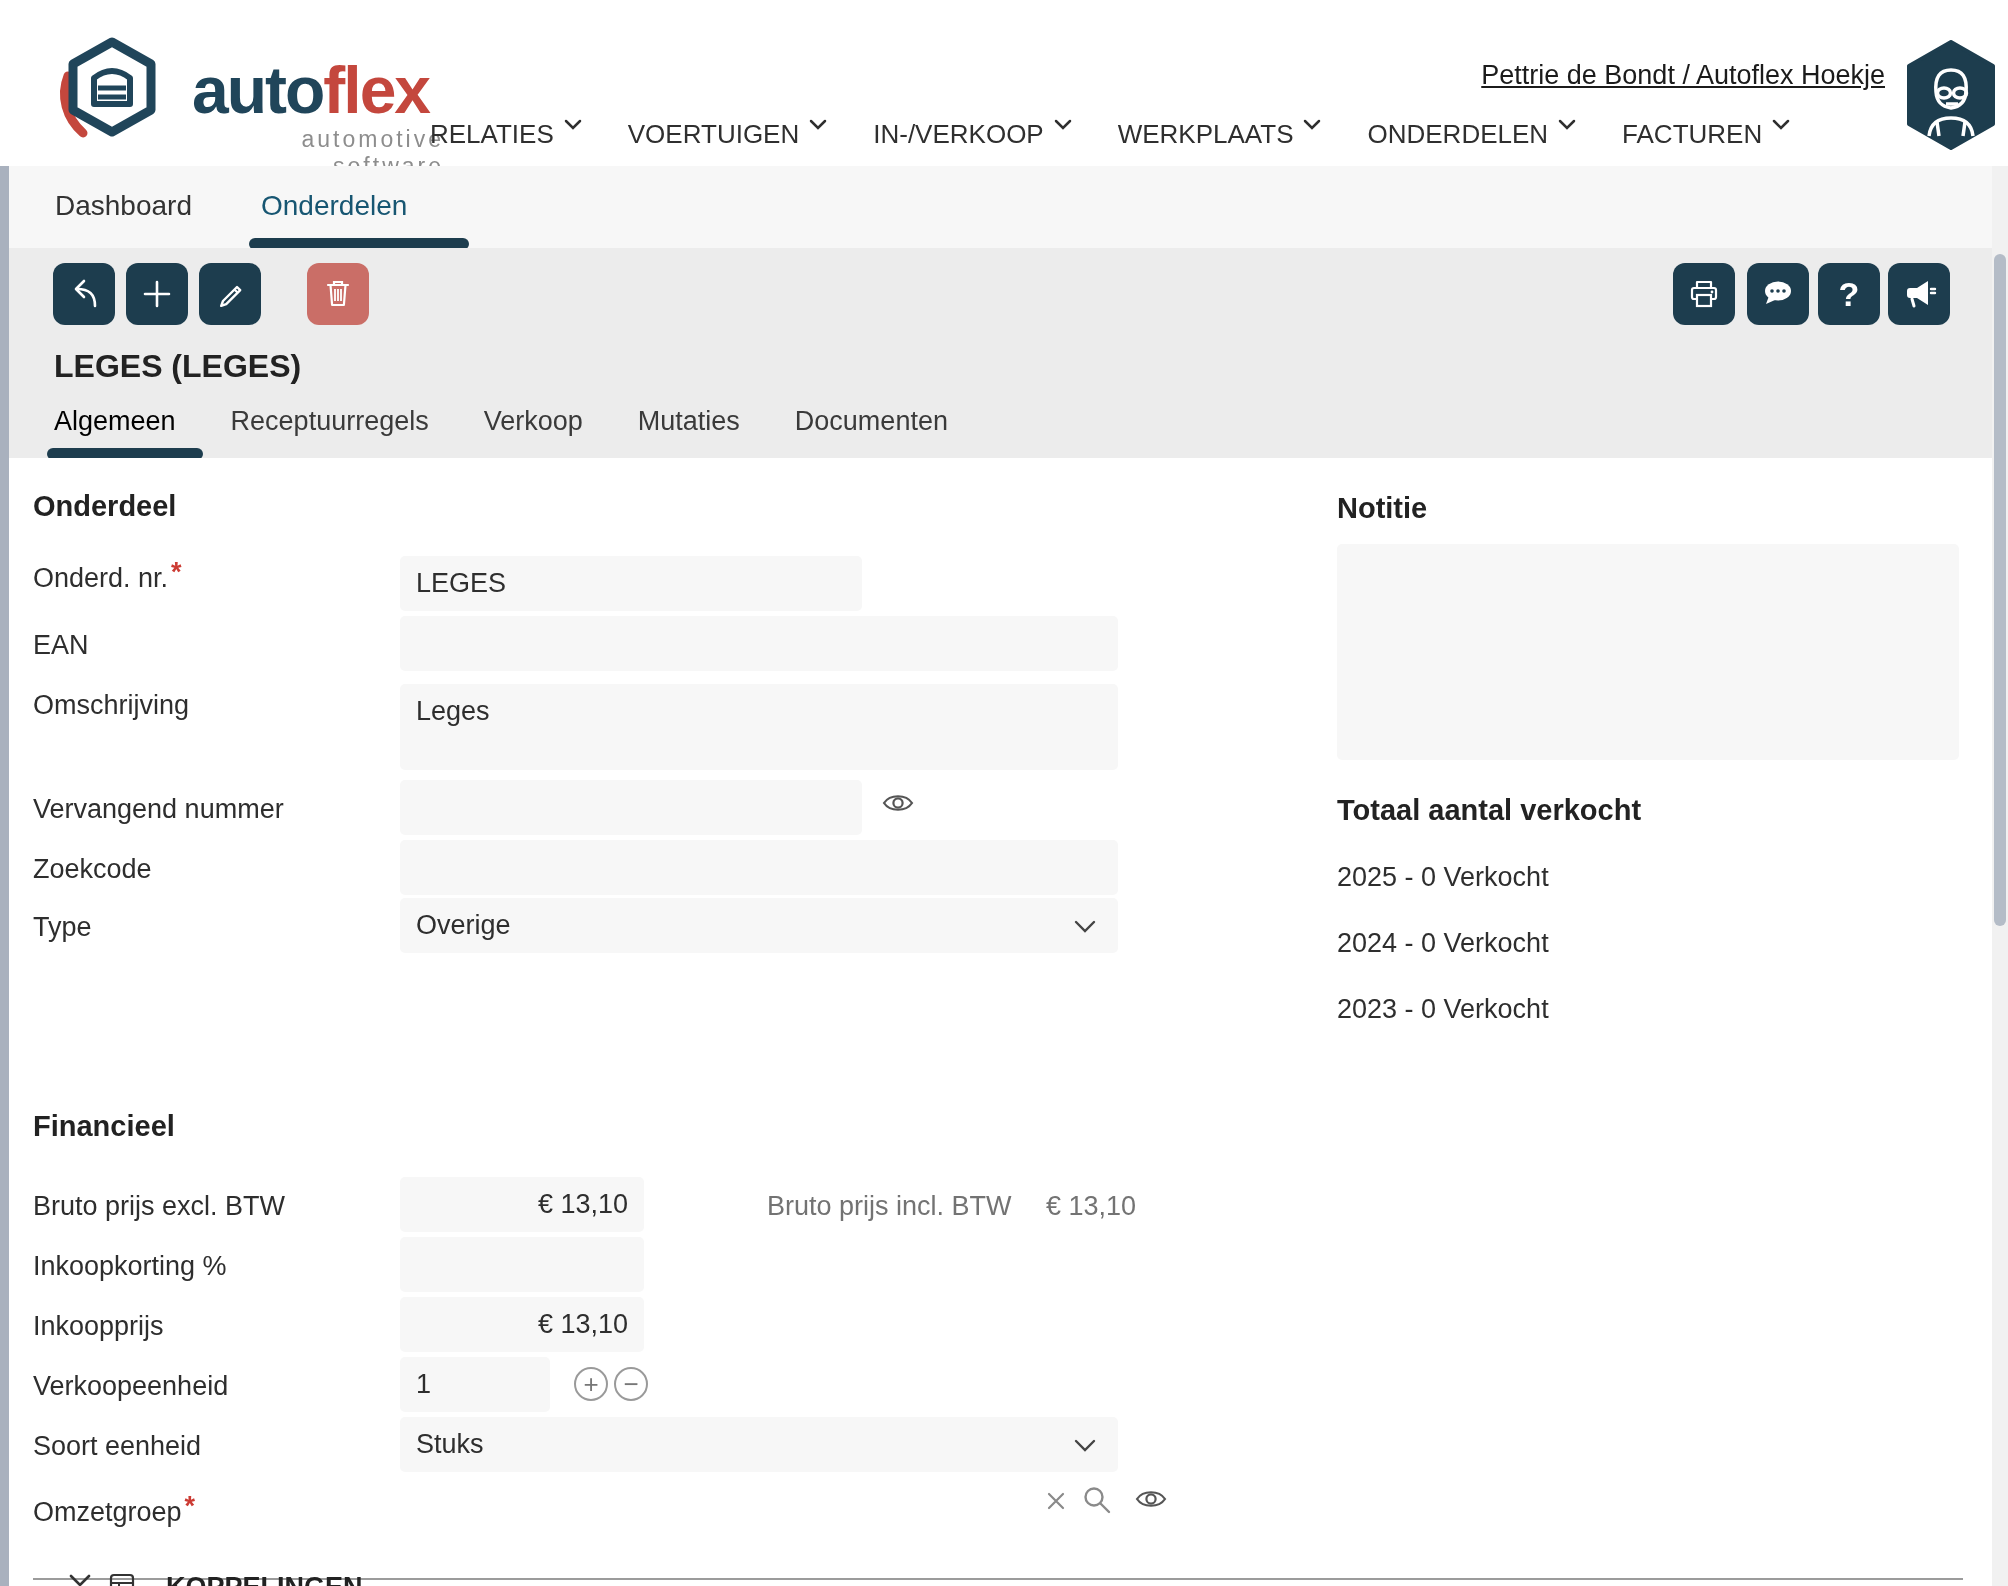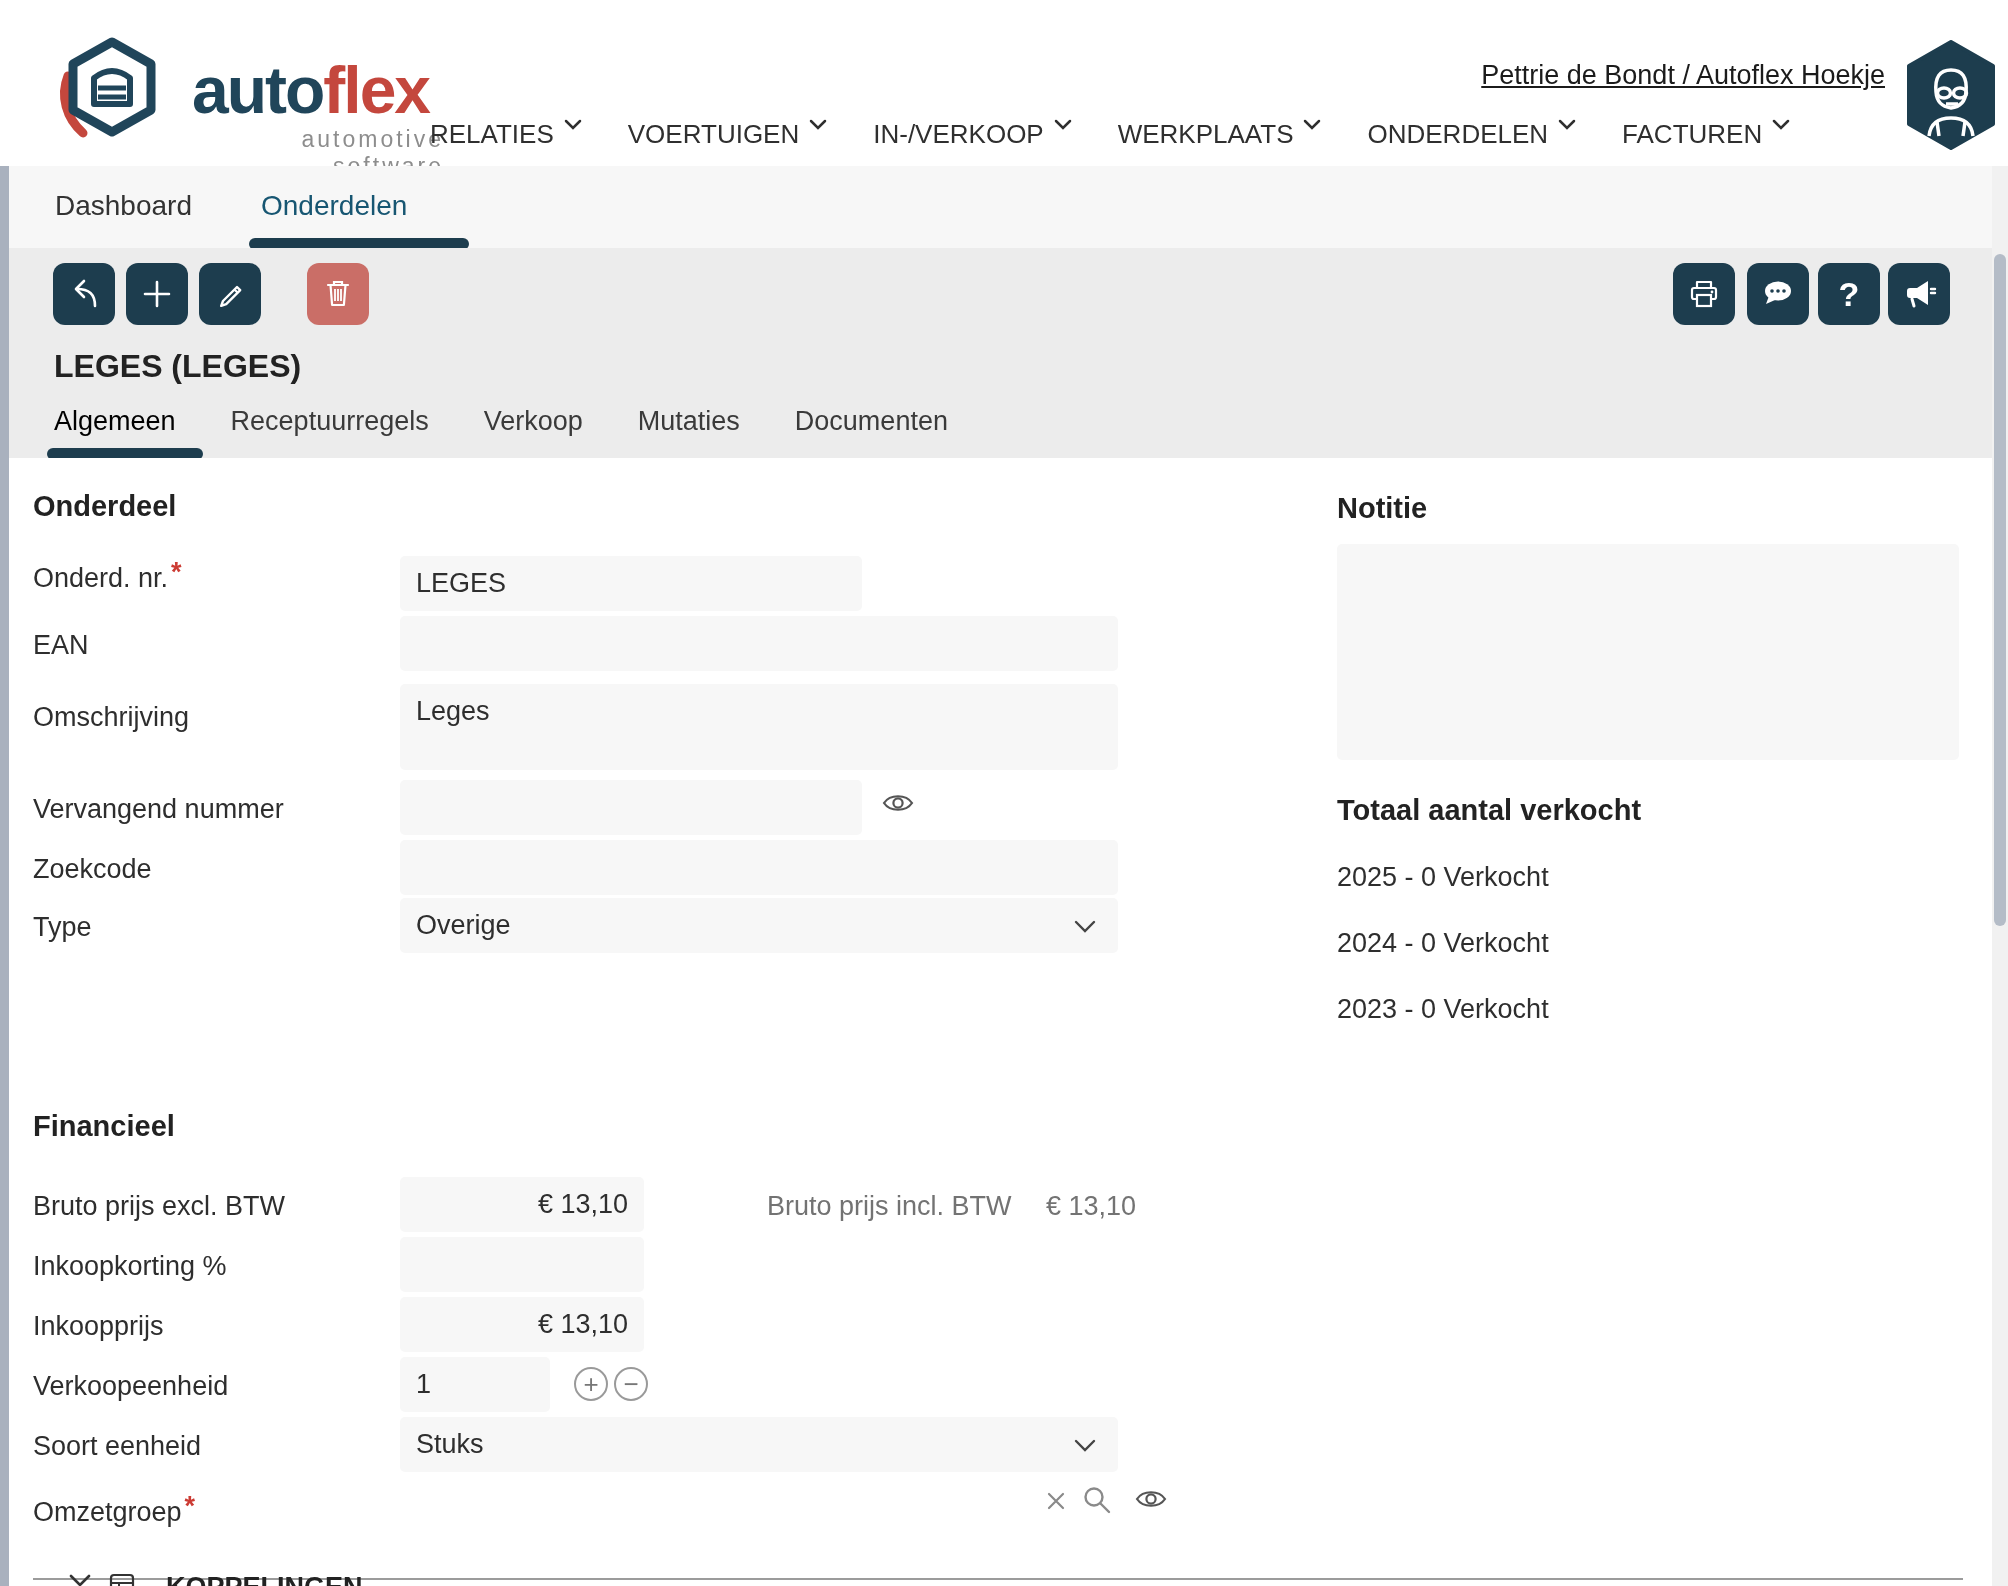--- a/index.html
+++ b/index.html
@@ -250,21 +250,21 @@
 <div class="content">
 
   <div class="sec-head" style="left:24px; top:32px;">Onderdeel</div>
 
   <div class="flabel" style="top:99px;"><span>Onderd. nr.</span><span class="req">*</span></div>
   <input class="finput" style="left: 391px; top: 98px; width: 462px;" value="LEGES">
 
   <div class="flabel" style="top:172px;">EAN</div>
   <input class="finput" style="left: 391px; top: 158px; width: 718px;">
 
-  <div class="flabel" style="top:244px;">Omschrijving</div>
+  <div class="flabel" style="top:232px;">Omschrijving</div>
   <textarea class="farea" style="left: 391px; top: 226px; width: 718px; height: 86px;">Leges</textarea>
 
   <div class="flabel" style="top:336px;">Vervangend nummer</div>
   <input class="finput" style="left: 391px; top: 322px; width: 462px;">
   <button class="ghost-icon" style="left:872px; top:332px;">
     <svg width="34" height="26" viewBox="0 0 34 26">
         <path d="M3 13 C9 4 25 4 31 13 C25 22 9 22 3 13 Z" fill="none" stroke="#555" stroke-width="2.2"></path>
         <circle cx="17" cy="13" r="4.6" fill="none" stroke="#555" stroke-width="2.2"></circle>
       </svg>
   </button>

